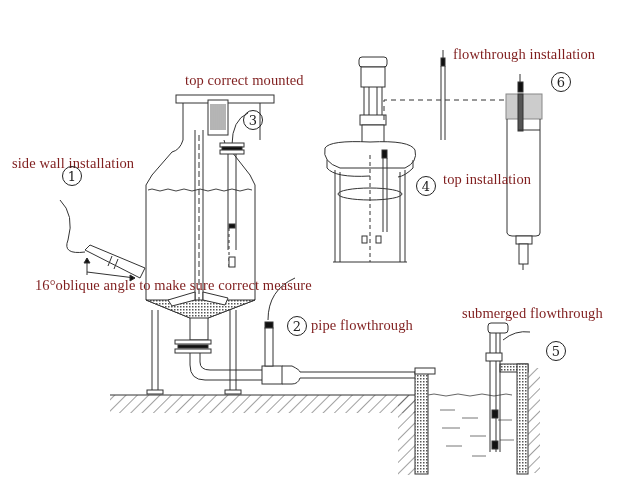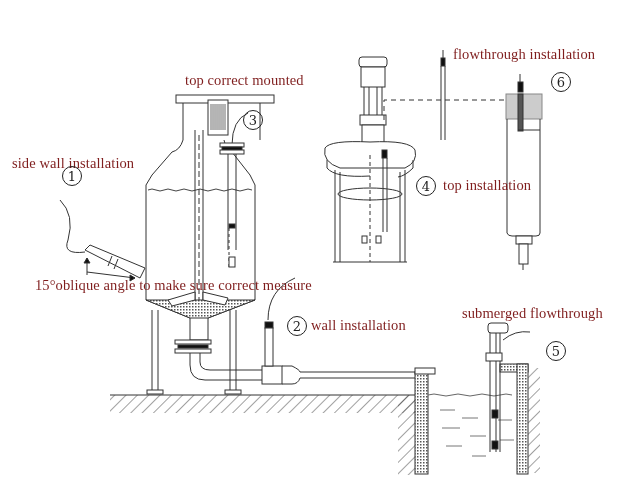--- a/index.html
+++ b/index.html
@@ -181,23 +181,23 @@
       <rect x="492" y="410" width="6" height="8" fill="#111"></rect>
       <rect x="492" y="441" width="6" height="8" fill="#111"></rect>
       <path d="M503 340 Q515 330 530 332"></path>
     </g>
   </g>
 </svg>
 
 <div class="lbl" style="left:12px; top:156px;">side wall installation</div>
 <div class="lbl" style="left:185px; top:73px;">top correct mounted</div>
 <div class="lbl" style="left:453px; top:47px;">flowthrough installation</div>
-<div class="lbl" style="left:443px; top:178px;">top installation</div>
-<div class="lbl" style="left:35px; top:278px;">15°oblique angle to make sure correct measure</div>
-<div class="lbl" style="left:311px; top:318px;">wall installation</div>
+<div class="lbl" style="left:443px; top:172px;">top installation</div>
+<div class="lbl" style="left:35px; top:278px;">16°oblique angle to make sure correct measure</div>
+<div class="lbl" style="left:311px; top:318px;">pipe flowthrough</div>
 <div class="lbl" style="left:462px; top:306px;">submerged flowthrough</div>
 
 <div class="num" style="left:62px; top:166px;">1</div>
 <div class="num" style="left:287px; top:316px;">2</div>
 <div class="num" style="left:243px; top:110px;">3</div>
 <div class="num" style="left:416px; top:176px;">4</div>
 <div class="num" style="left:546px; top:341px;">5</div>
 <div class="num" style="left:551px; top:72px;">6</div>
 
 </body></html>

